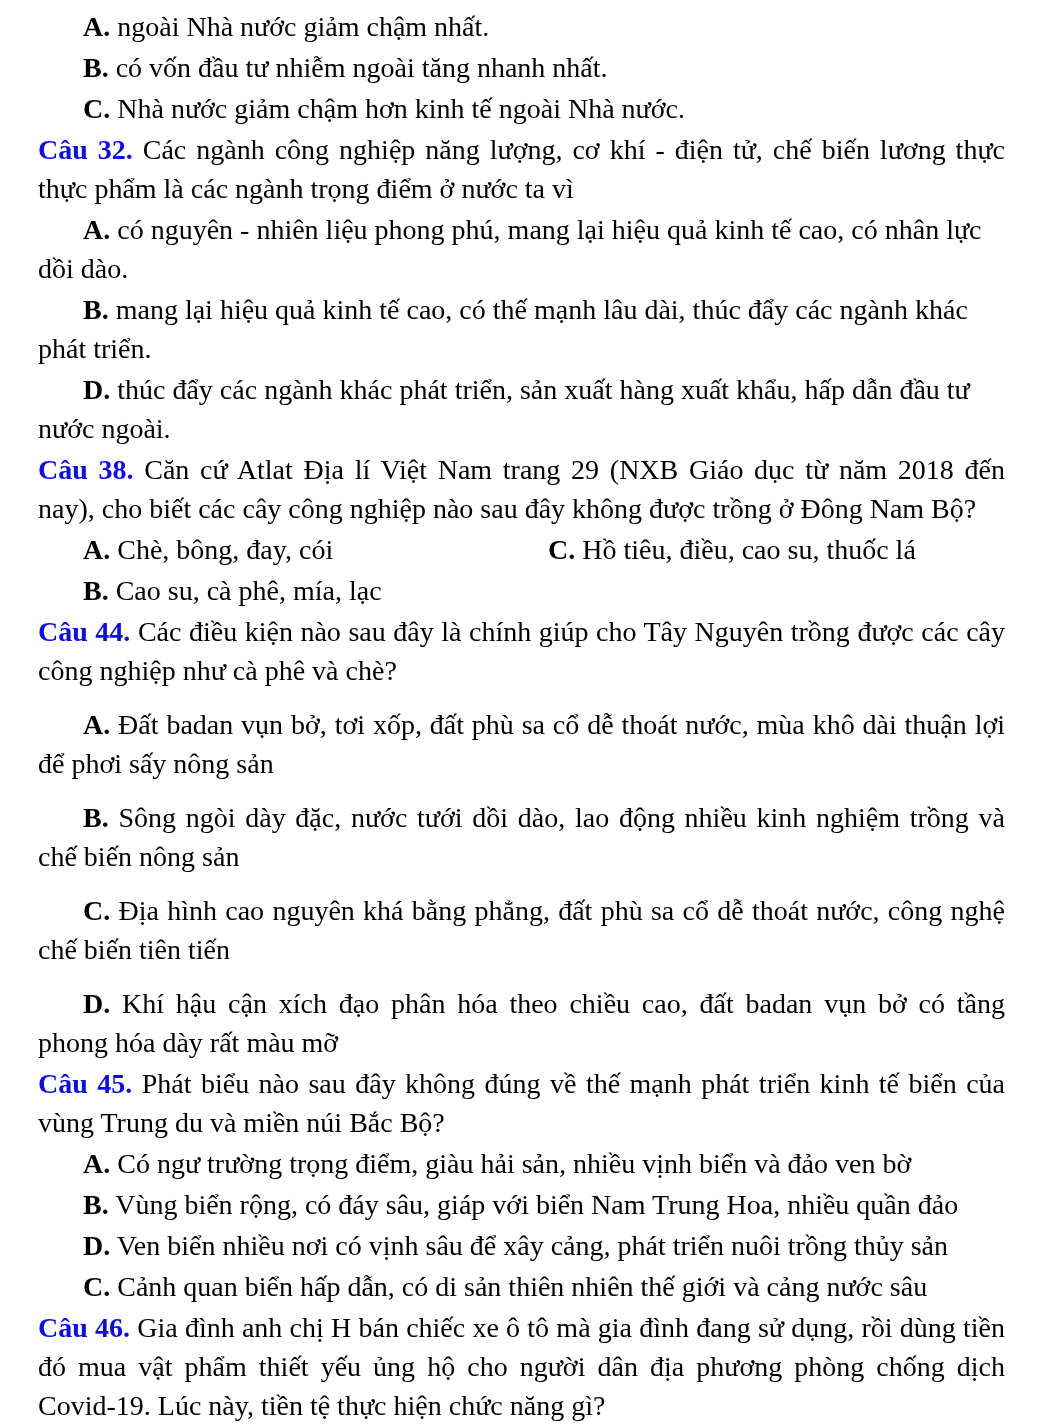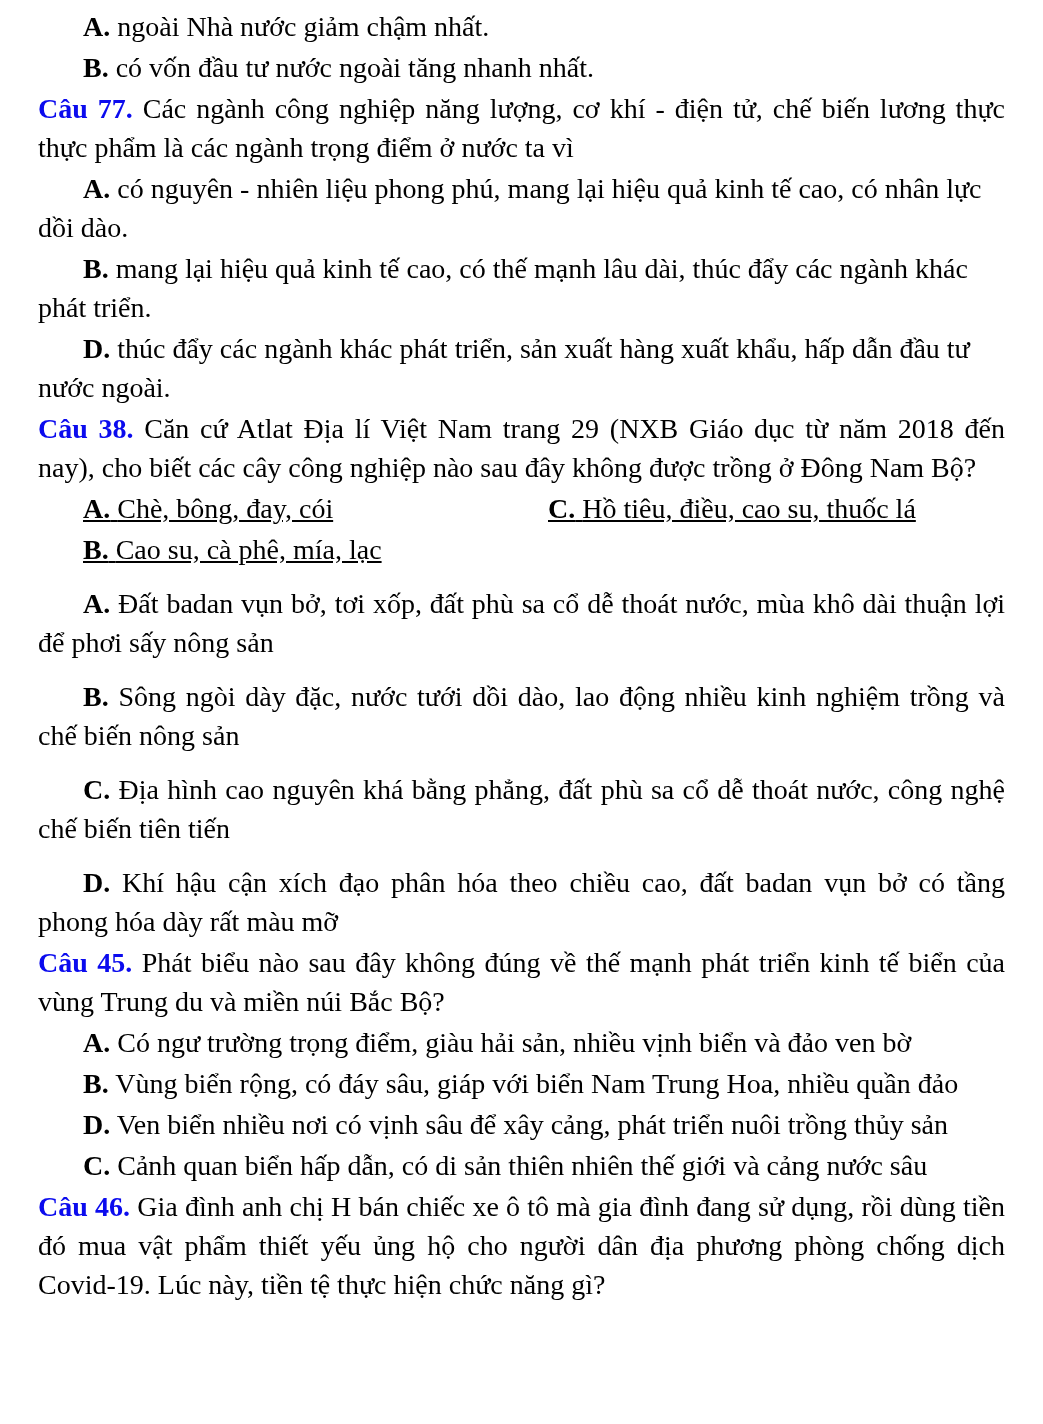--- a/index.html
+++ b/index.html
@@ -36,41 +36,45 @@
     text-align: justify;
     text-justify: inter-word;
     margin-top: 15px;
   }
   .opt-letter { font-weight: bold; }
   .two-col {
     display: grid;
     padding-left: 45px;
   }
   .cols-a { grid-template-columns: 465px 1fr; }
-  .two-col .option { text-indent: 0; text-decoration: underline; }
+  .two-col .option { text-indent: 0; }
 </style>
 </head>
 <body style="background: rgb(255, 255, 255);">
 
 <div class="page">
 
   <div>
     <p class="option">
       <b class="opt-letter">A.</b>
       <span class="opt-text">ngoài Nhà nước giảm chậm nhất.</span>
     </p>
     <p class="option">
       <b class="opt-letter">B.</b>
-      <span class="opt-text">có vốn đầu tư nước ngoài tăng nhanh nhất.</span>
+      <span class="opt-text">có vốn đầu tư nhiễm ngoài tăng nhanh nhất.</span>
+    </p>
+    <p class="option">
+      <b class="opt-letter">C.</b>
+      <span class="opt-text">Nhà nước giảm chậm hơn kinh tế ngoài Nhà nước.</span>
     </p>
   </div>
 
   <div>
     <p class="stem">
-      <b class="q-label">Câu 77.</b>
+      <b class="q-label">Câu 32.</b>
       <span>Các ngành công nghiệp năng lượng, cơ khí - điện tử, chế biến lương thực thực phẩm là các ngành trọng điểm ở nước ta vì</span>
     </p>
     <p class="option">
       <b class="opt-letter">A.</b>
       <span class="opt-text">có nguyên - nhiên liệu phong phú, mang lại hiệu quả kinh tế cao, có nhân lực dồi dào.</span>
     </p>
     <p class="option">
       <b class="opt-letter">B.</b>
       <span class="opt-text">mang lại hiệu quả kinh tế cao, có thế mạnh lâu dài, thúc đẩy các ngành khác phát triển.</span>
     </p>
@@ -95,20 +99,24 @@
         <span class="opt-text">Hồ tiêu, điều, cao su, thuốc lá</span>
       </p>
       <p class="option">
         <b class="opt-letter">B.</b>
         <span class="opt-text">Cao su, cà phê, mía, lạc</span>
       </p>
     </div>
   </div>
 
   <div>
+    <p class="stem">
+      <b class="q-label">Câu 44.</b>
+      <span>Các điều kiện nào sau đây là chính giúp cho Tây Nguyên trồng được các cây công nghiệp như cà phê và chè?</span>
+    </p>
     <p class="option wrap">
       <b class="opt-letter">A.</b>
       <span class="opt-text">Đất badan vụn bở, tơi xốp, đất phù sa cổ dễ thoát nước, mùa khô dài thuận lợi để phơi sấy nông sản</span>
     </p>
     <p class="option wrap">
       <b class="opt-letter">B.</b>
       <span class="opt-text">Sông ngòi dày đặc, nước tưới dồi dào, lao động nhiều kinh nghiệm trồng và chế biến nông sản</span>
     </p>
     <p class="option wrap">
       <b class="opt-letter">C.</b>

